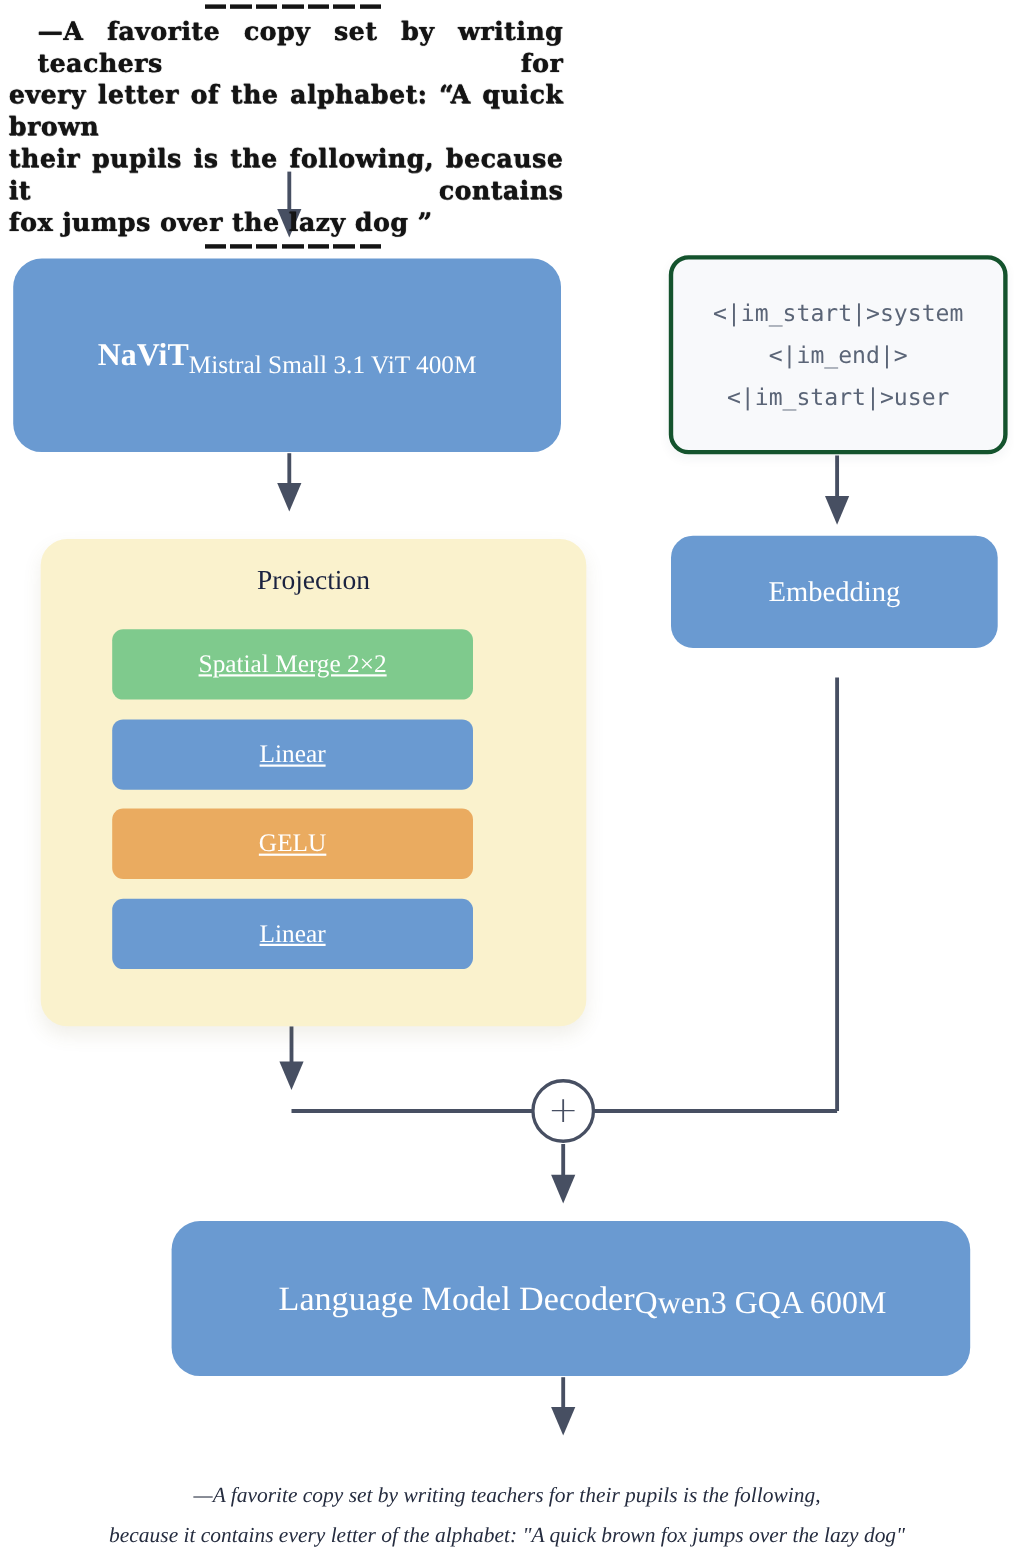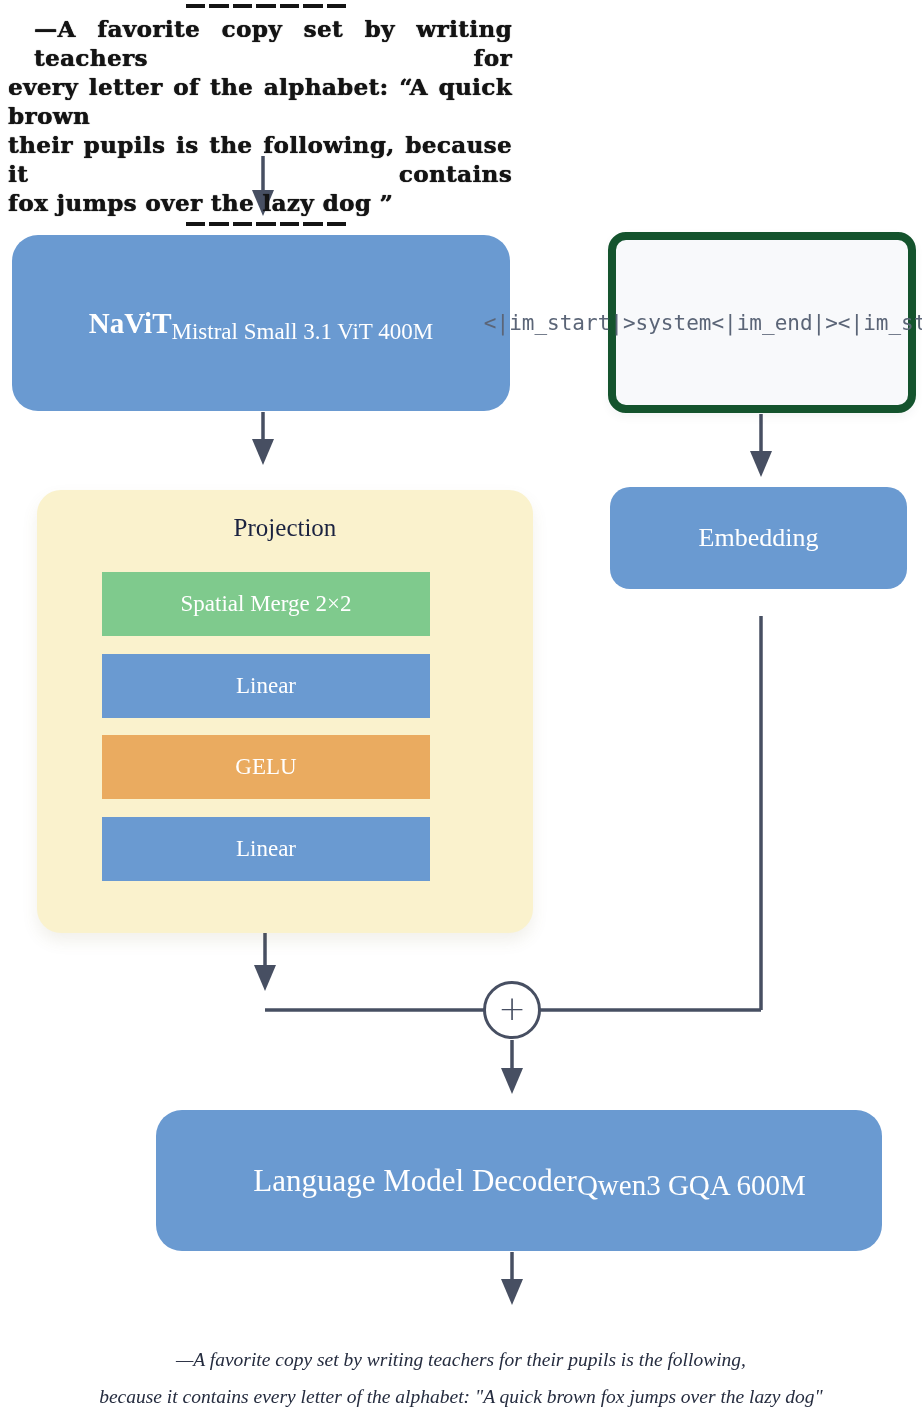--- a/index.html
+++ b/index.html
@@ -40,39 +40,39 @@
   .navit    { left:12px;  top:235px;  width:498px; height:176px; }
   .embedding{ left:610px; top:487px;  width:297px; height:102px; border-radius:20px; }
   .embedding .label { font-size:26px; font-weight:400; }
   .decoder  { left:156px; top:1110px; width:726px; height:141px; }
   .decoder .title    { font-weight:400; font-size:31px;margin-left:21px; }
   .decoder .subtitle { font-size:29px; margin-top:10px; }
 
   
   .tokenbox {
     position:absolute; z-index:2; left:608px; top:232px; width:308px; height:181px;
-    background:#f8f9fb; border:8px solid #14532d; border-radius:18px; box-sizing:border-box;
-    display:flex; flex-direction:row; align-items:center; justify-content:center;
+    background:#f8f9fb; border:4px solid #14532d; border-radius:18px; box-sizing:border-box;
+    display:flex; flex-direction:column; align-items:center; justify-content:center;
     font-family:"DejaVu Sans Mono",monospace; font-size:21px; line-height:38px;
     color:#5b6577; box-shadow:0 4px 10px rgba(40,50,80,.05);
   }
 
   
   .projection {
     position:absolute; z-index:2; left:37px; top:490px; width:456px; height:443px;
     background:#faf2cd; border-radius:24px; box-shadow:0 8px 16px rgba(120,110,60,.10);padding-left:40px;
   }
   .projection .ptitle {
     position:absolute; left:0; right:0; top:24px; text-align:center;
     font-size:25px; color:#1b2340;
   }
   .layer {
-    position:absolute; left:65px; width:328px; height:64px; border-radius:0;
+    position:absolute; left:65px; width:328px; height:64px; border-radius:10px;
     display:flex; align-items:center; justify-content:center;
-    color:#ffffff; font-size:23px;
+    color:#ffffff; font-size:23px;text-decoration:underline;
   }
   .layer.l0 { top:82px;  background:#7fca8d; }
   .layer.l1 { top:164px; background:#6a9ad1; }
   .layer.l2 { top:245px; background:#eaab60; }
   .layer.l3 { top:327px; background:#6a9ad1; }
 
   
   .plusnode {
     position:absolute; z-index:3; left:483px; top:981px; width:58px; height:58px;
     box-sizing:border-box; background:#ffffff; border:3.5px solid #474f62; border-radius:50%;

